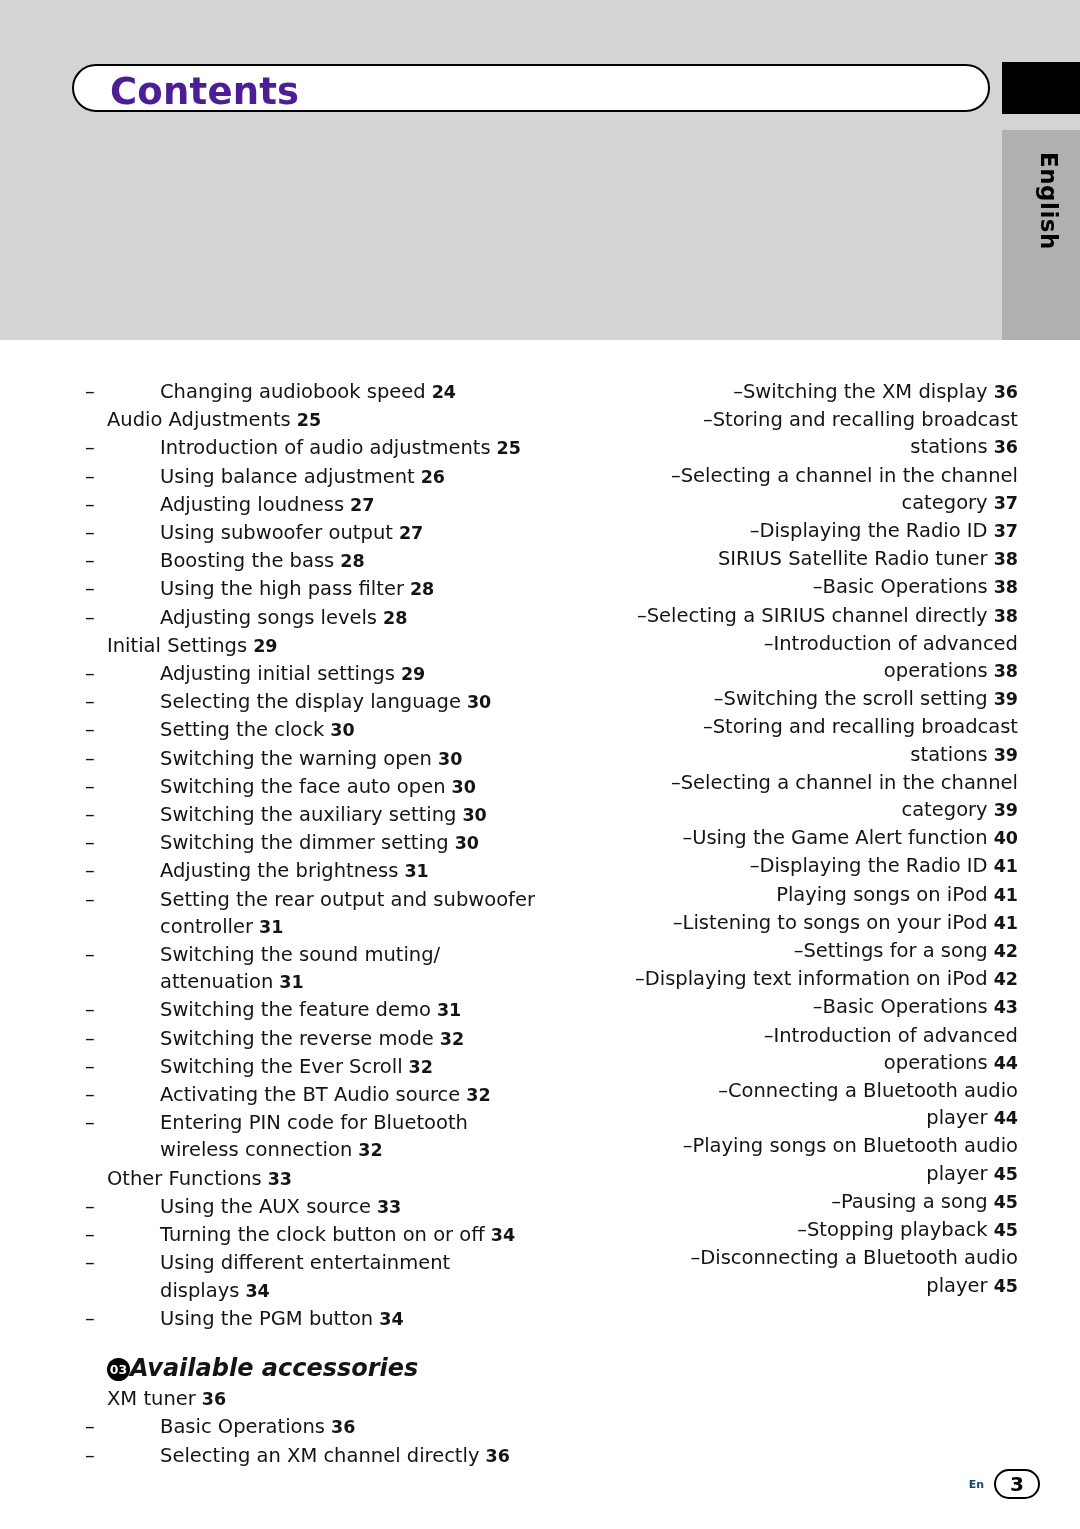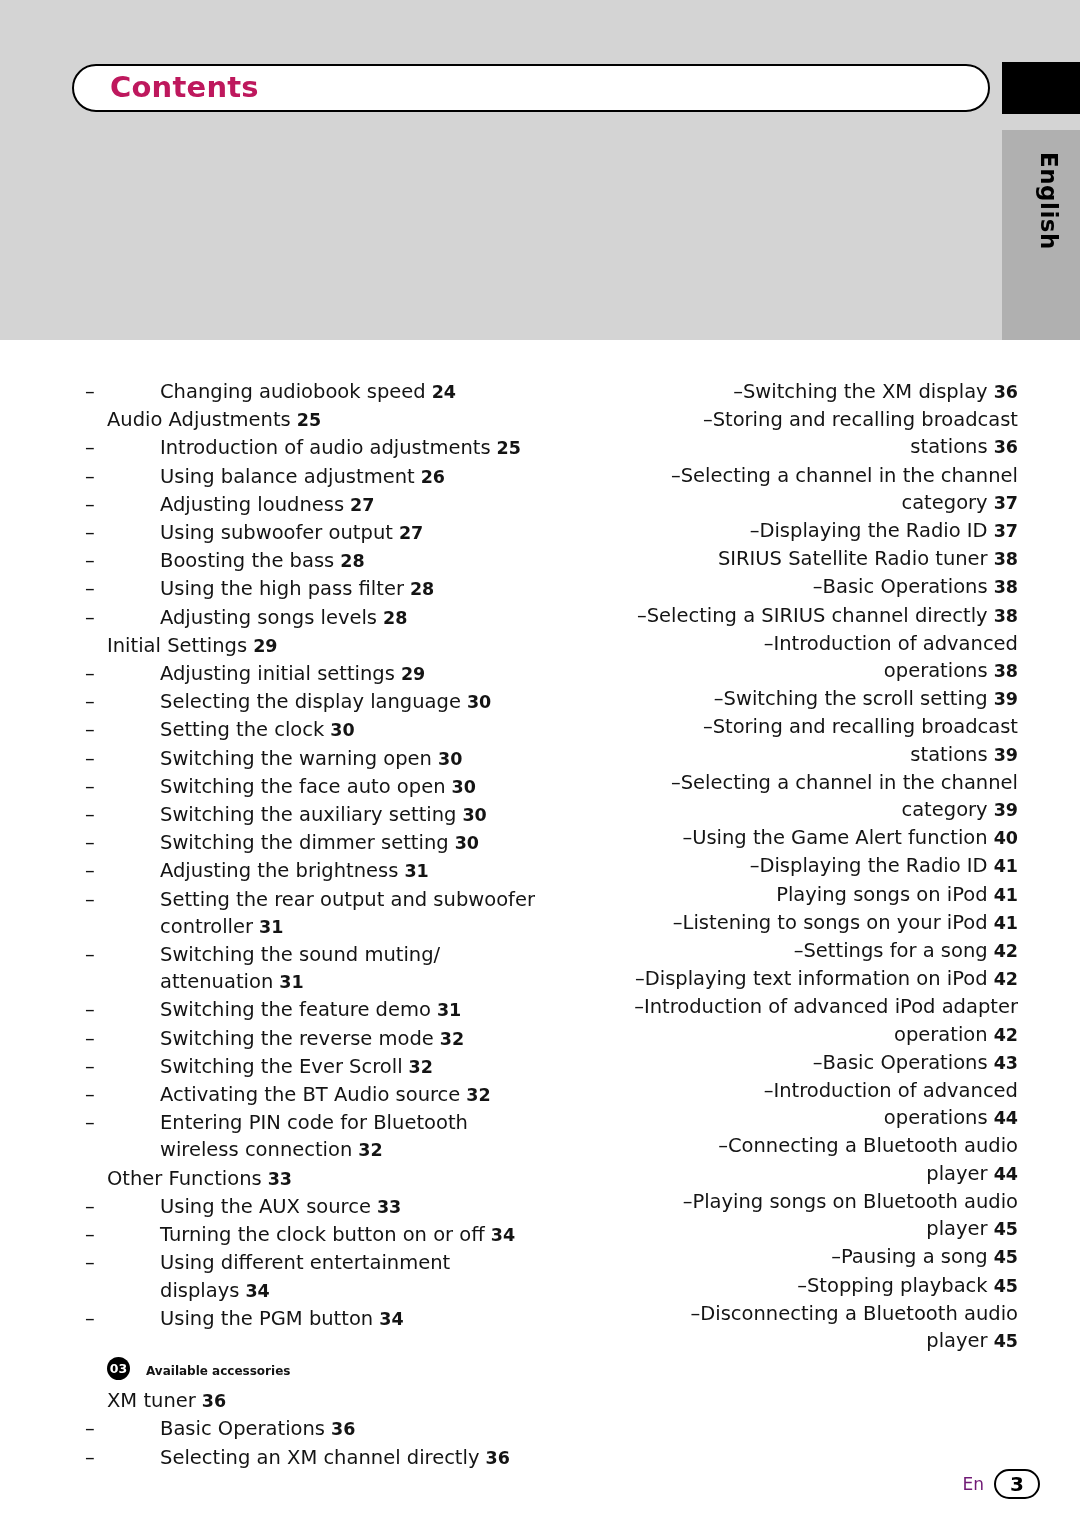--- a/index.html
+++ b/index.html
@@ -33,24 +33,24 @@
     height: 48px;
     background: #ffffff;
     border: 2px solid #000000;
     border-radius: 24px;
     box-sizing: border-box;
   }
   .title-text {
     position: absolute;
     left: 110px;
     top: 70px;
-    font-size: 29px;
+    font-size: 37px;
     font-weight: bold;
     letter-spacing: 0.2px;
-    color: #be185d;
+    color: #4c1d95;
   }
   .black-tab {
     position: absolute;
     right: 0;
     top: 62px;
     width: 78px;
     height: 52px;
     background: #000000;
   }
   .lang-tab {
@@ -124,40 +124,41 @@
     width: 23px;
     height: 23px;
     line-height: 23px;
     border-radius: 50%;
     background: #000000;
     color: #ffffff;
     font-size: 12.5px;
     font-weight: bold;
     text-align: center;
     vertical-align: 2px;
-    margin-right: 16px;
+    margin-right: 0;
   }
   .chaptitle {
-    font-size: 12px;
-    font-weight: bold;
+    font-size: 24px;
+    font-weight: bold;
+    font-style: italic;
   }
 
   
   .footer {
     position: absolute;
     right: 40px;
     bottom: 30px;
     display: flex;
     align-items: center;
     gap: 10px;
   }
   .footer-en {
-    font-size: 17px;
-    font-weight: normal;
-    color: #701a75;
+    font-size: 11px;
+    font-weight: bold;
+    color: #0c4a6e;
   }
   .footer-pg {
     width: 46px;
     height: 30px;
     border: 2px solid #000000;
     border-radius: 15px;
     font-size: 20px;
     font-weight: bold;
     display: flex;
     align-items: center;
@@ -223,21 +224,20 @@
       <div class="entry sub"><span class="dash"></span><span class="lbl">Introduction of advanced operations</span><span class="pg">38</span></div>
       <div class="entry sub"><span class="dash"></span><span class="lbl">Switching the scroll setting</span><span class="pg">39</span></div>
       <div class="entry sub"><span class="dash"></span><span class="lbl">Storing and recalling broadcast stations</span><span class="pg">39</span></div>
       <div class="entry sub"><span class="dash"></span><span class="lbl">Selecting a channel in the channel category</span><span class="pg">39</span></div>
       <div class="entry sub"><span class="dash"></span><span class="lbl">Using the Game Alert function</span><span class="pg">40</span></div>
       <div class="entry sub"><span class="dash"></span><span class="lbl">Displaying the Radio ID</span><span class="pg">41</span></div>
       <div class="entry"><span class="lbl">Playing songs on iPod</span><span class="pg">41</span></div>
       <div class="entry sub"><span class="dash"></span><span class="lbl">Listening to songs on your iPod</span><span class="pg">41</span></div>
       <div class="entry sub"><span class="dash"></span><span class="lbl">Settings for a song</span><span class="pg">42</span></div>
       <div class="entry sub"><span class="dash"></span><span class="lbl">Displaying text information on iPod</span><span class="pg">42</span></div>
-      <div class="entry sub"><span class="dash"></span><span class="lbl">Introduction of advanced iPod adapter operation</span><span class="pg">42</span></div>
       <div class="entry sub"><span class="dash"></span><span class="lbl">Basic Operations</span><span class="pg">43</span></div>
       <div class="entry sub"><span class="dash"></span><span class="lbl">Introduction of advanced operations</span><span class="pg">44</span></div>
       <div class="entry sub"><span class="dash"></span><span class="lbl">Connecting a Bluetooth audio player</span><span class="pg">44</span></div>
       <div class="entry sub"><span class="dash"></span><span class="lbl">Playing songs on Bluetooth audio player</span><span class="pg">45</span></div>
       <div class="entry sub"><span class="dash"></span><span class="lbl">Pausing a song</span><span class="pg">45</span></div>
       <div class="entry sub"><span class="dash"></span><span class="lbl">Stopping playback</span><span class="pg">45</span></div>
       <div class="entry sub"><span class="dash"></span><span class="lbl">Disconnecting a Bluetooth audio player</span><span class="pg">45</span></div>
     </div>
 </div>
 

